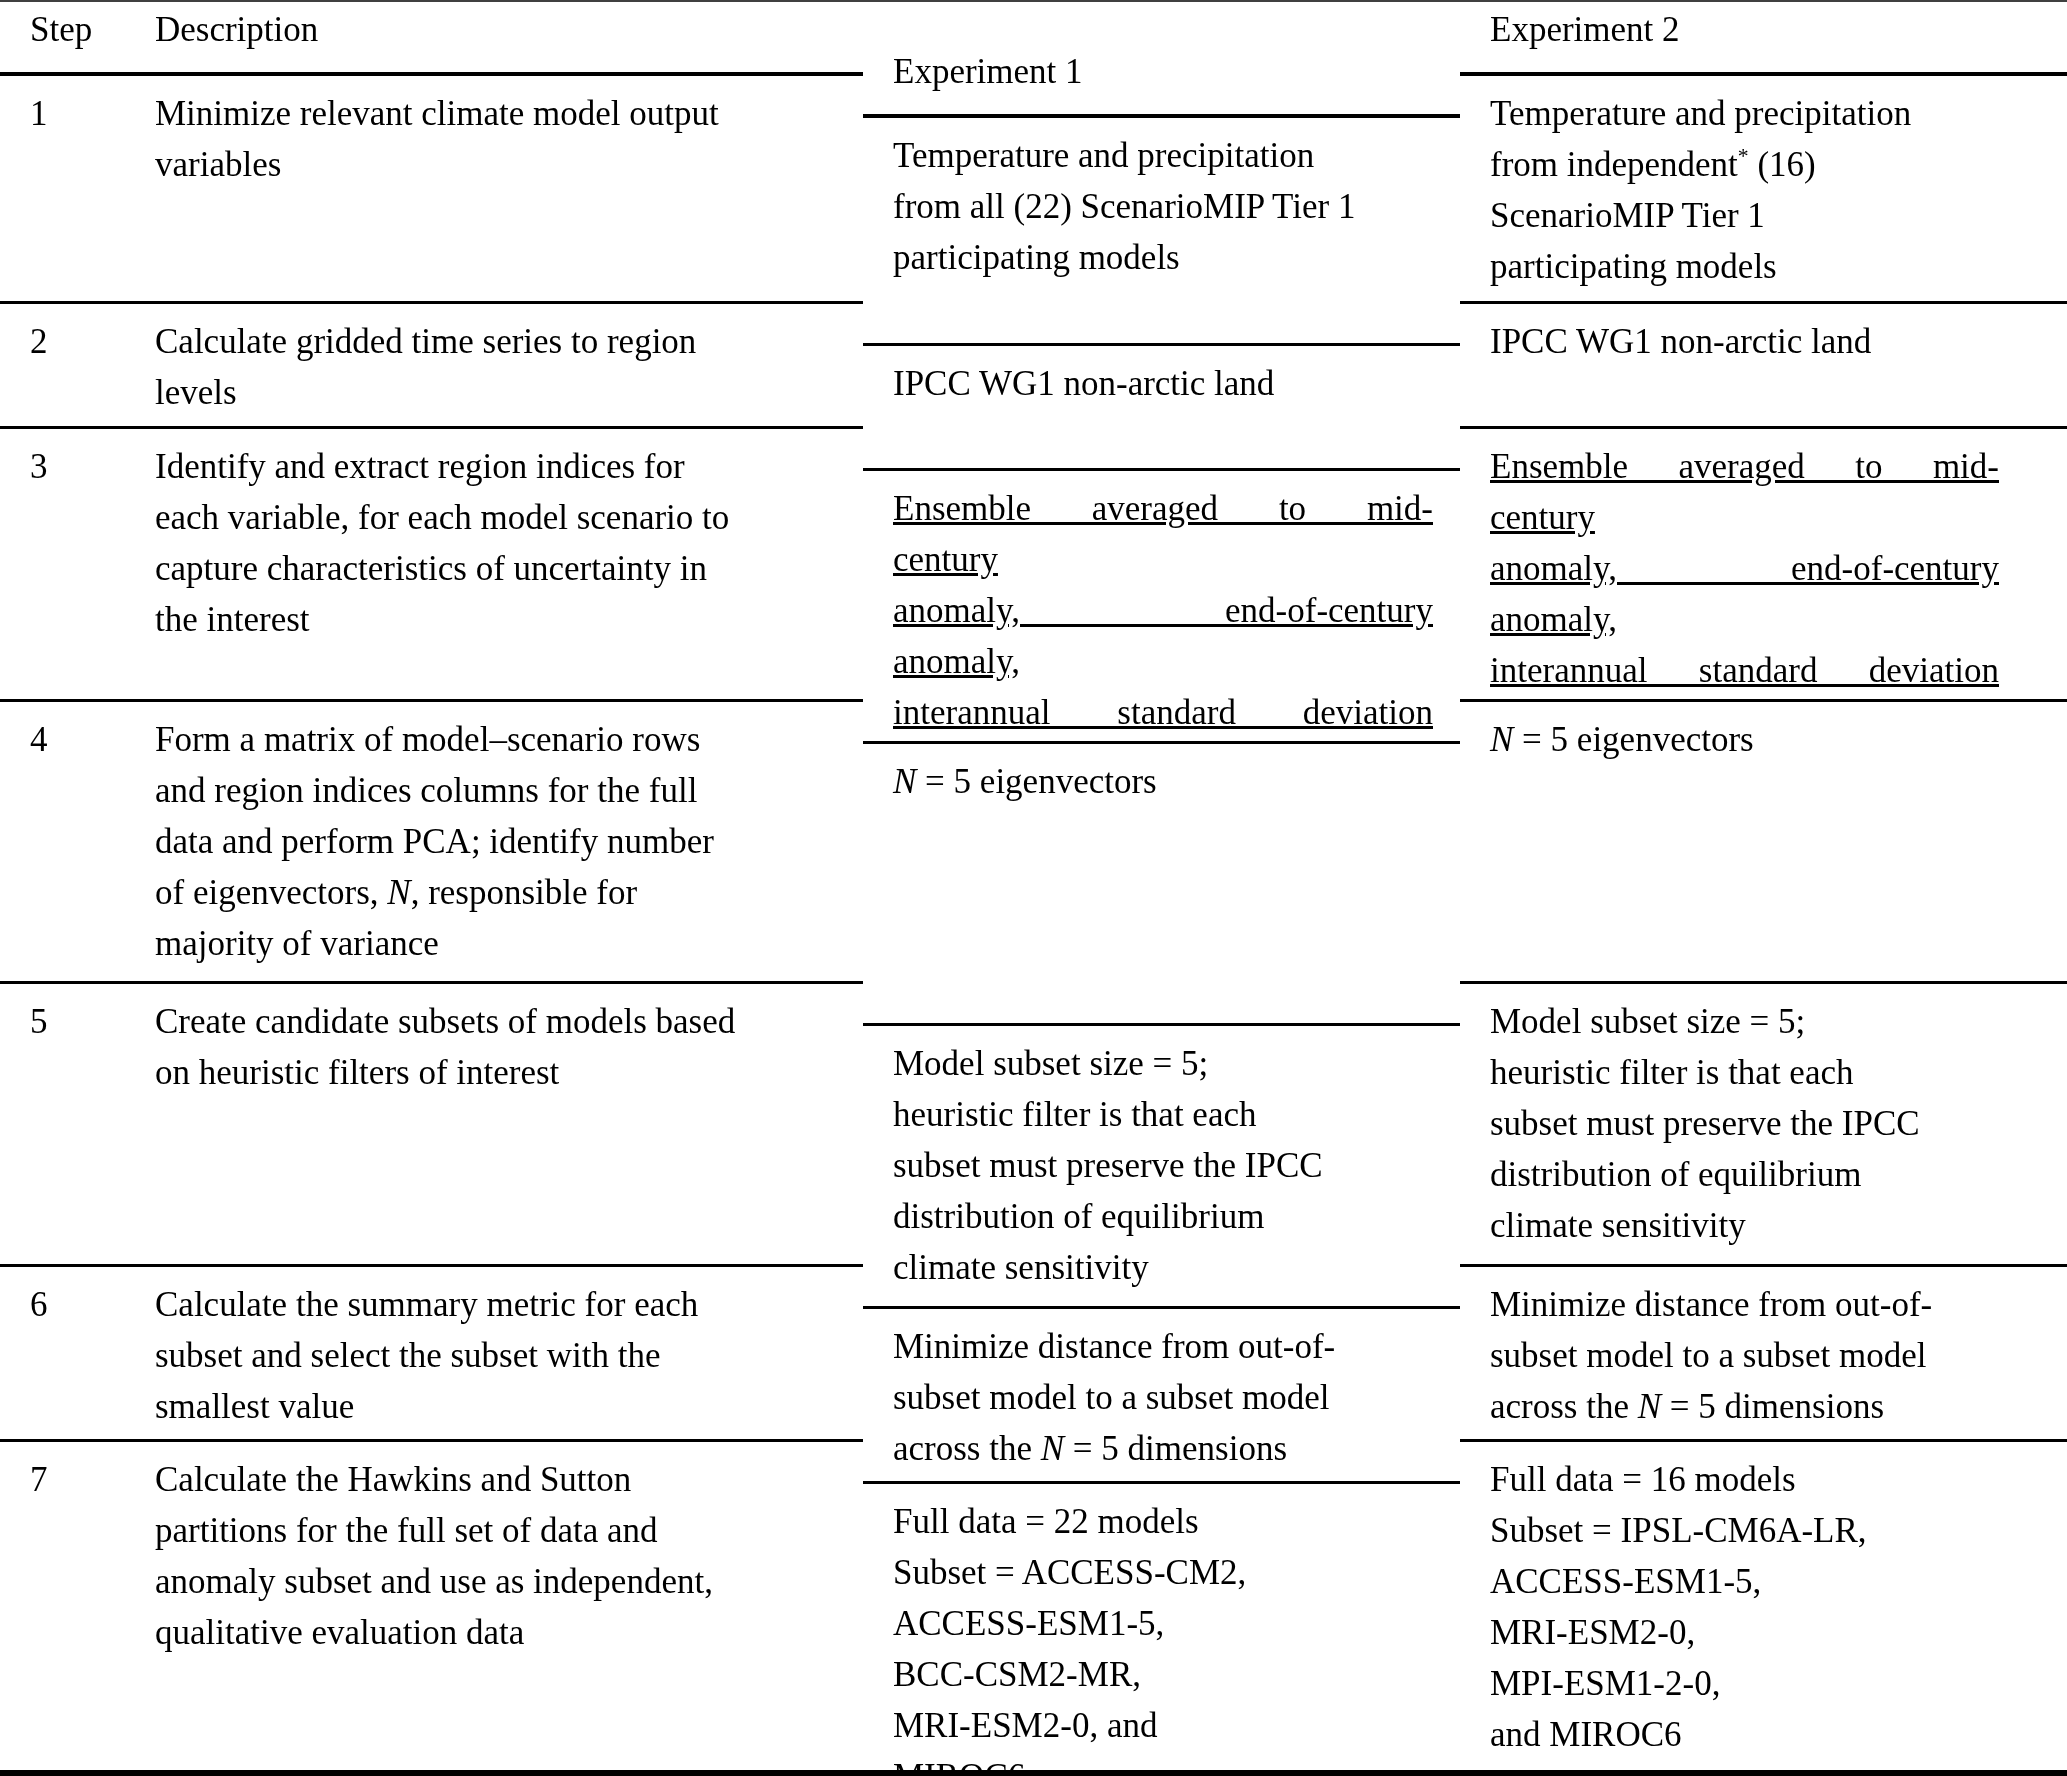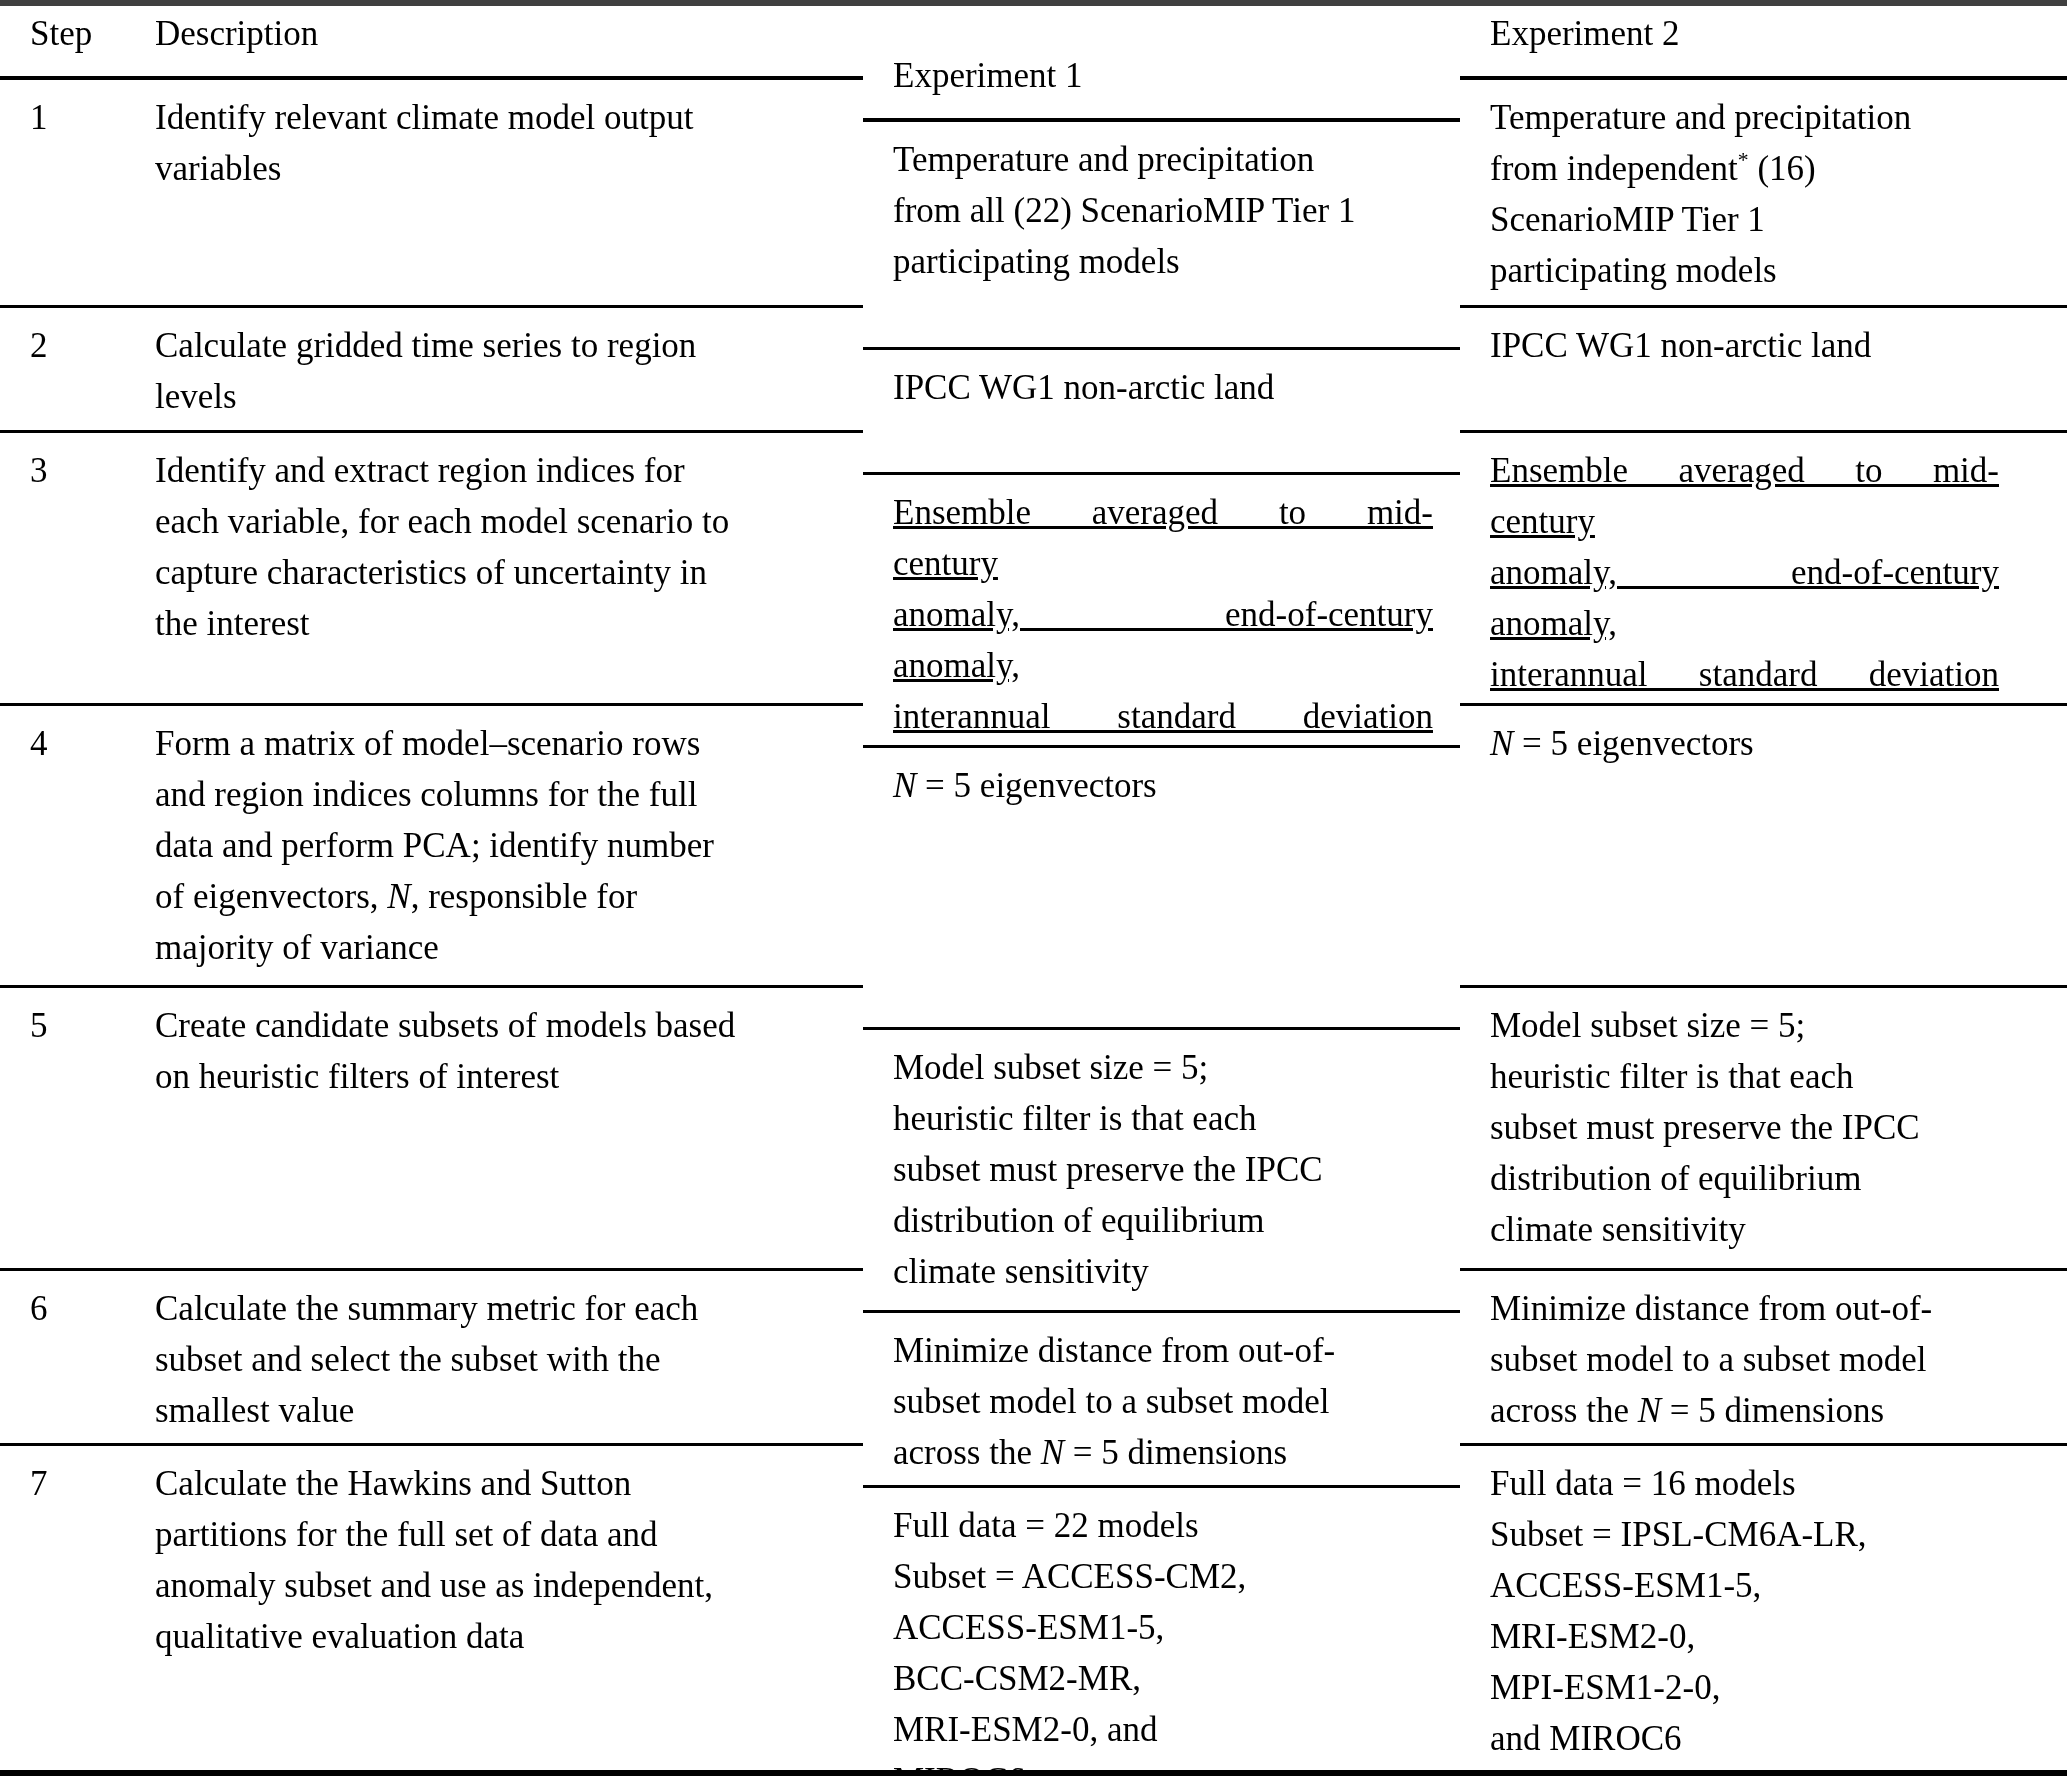--- a/index.html
+++ b/index.html
@@ -17,21 +17,21 @@
     font-size: 35px;
     line-height: 51px;
   }
   .tbl {
     box-sizing: border-box;
     width: 2067px;
     height: 1776px;
     display: grid;
     grid-template-columns: 125px 738px 597px 607px;
     grid-template-rows: 70px 229px 125px 273px 282px 283px 175px 327px;
-    border-top: 6px solid #404040;
+    border-top: 2px solid #404040;
     border-bottom: 6px solid #000;
   }
   .row { display: contents; }
   .cell {
     box-sizing: border-box;
     padding: 12px 0 0 30px;
     white-space: pre-line;
     overflow: visible;
   }
   .hdr { padding-top: 2px; }
@@ -59,21 +59,21 @@
 
     <div class="row">
       <div class="cell hdr">Step</div>
       <div class="cell hdr">Description</div>
       <div class="cell hdr c3">Experiment 1</div>
       <div class="cell hdr c4">Experiment 2</div>
     </div>
 
     <div class="row">
       <div class="cell rt4">1</div>
-      <div class="cell rt4">Identify relevant climate model output
+      <div class="cell rt4">Minimize relevant climate model output
 variables</div>
       <div class="cell rt4 c3">Temperature and precipitation
 from all (22) ScenarioMIP Tier 1
 participating models</div>
       <div class="cell rt4 c4"><span>Temperature and precipitation
 from independent</span><sup class="sup">*</sup><span> (16)
 ScenarioMIP Tier 1
 participating models</span></div>
     </div>
 

